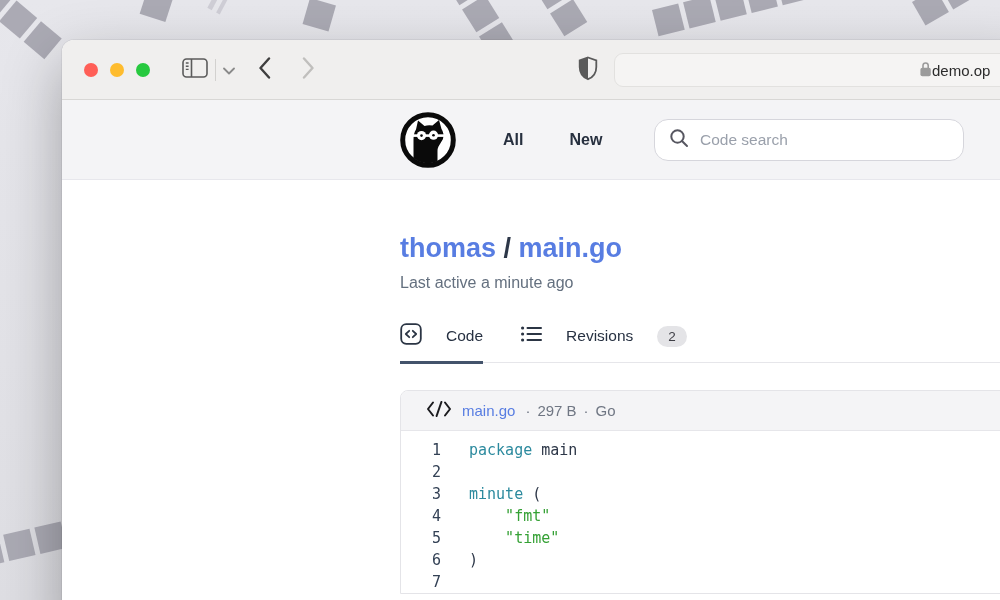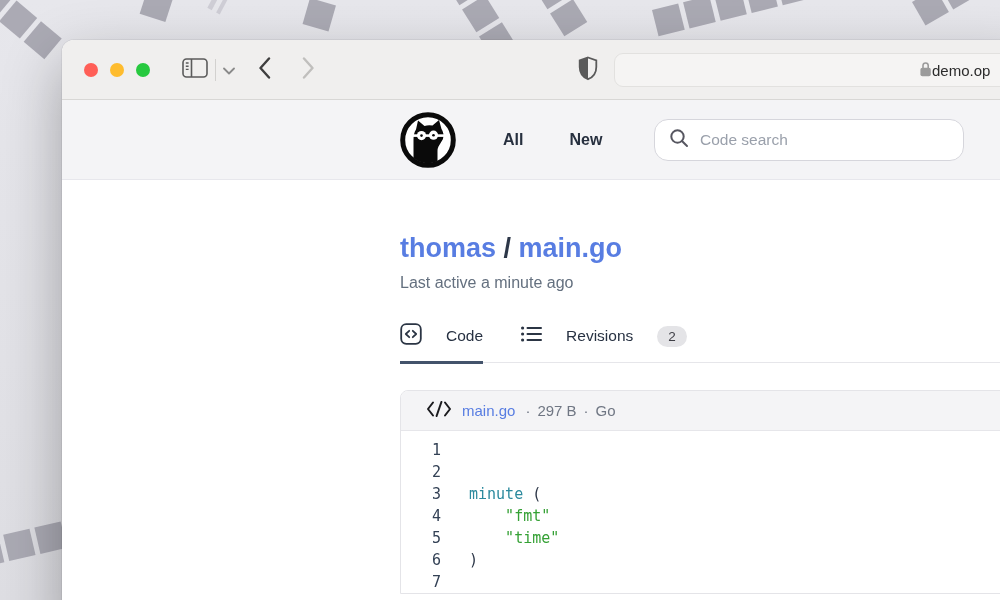--- a/index.html
+++ b/index.html
@@ -271,20 +271,21 @@
         <span class="meta">
           <span>·</span>
           <span>297 B</span>
           <span>·</span>
           <span>Go</span>
         </span>
       </div>
       <div class="code">
           <div class="code-line">
             <span class="ln">1</span>
+            <span class="line-code"><span class="kw">package</span><span class="pl"> main</span></span>
           </div>
           <div class="code-line">
             <span class="ln">2</span>
             <span class="line-code"></span>
           </div>
           <div class="code-line">
             <span class="ln">3</span>
             <span class="line-code"><span class="kw">minute</span><span class="pl"> (</span></span>
           </div>
           <div class="code-line">

